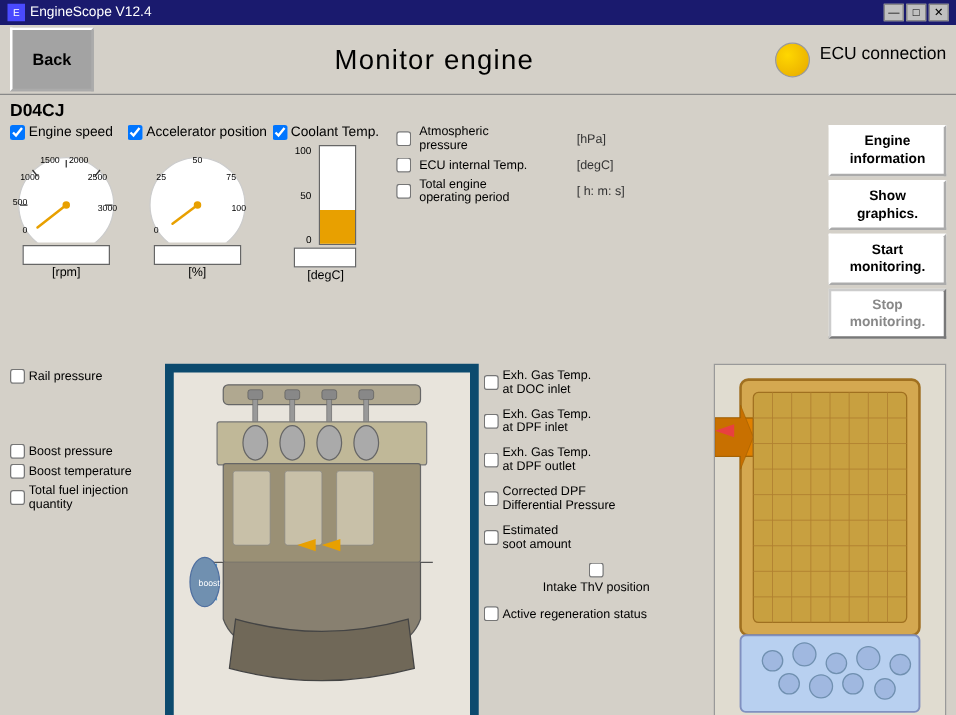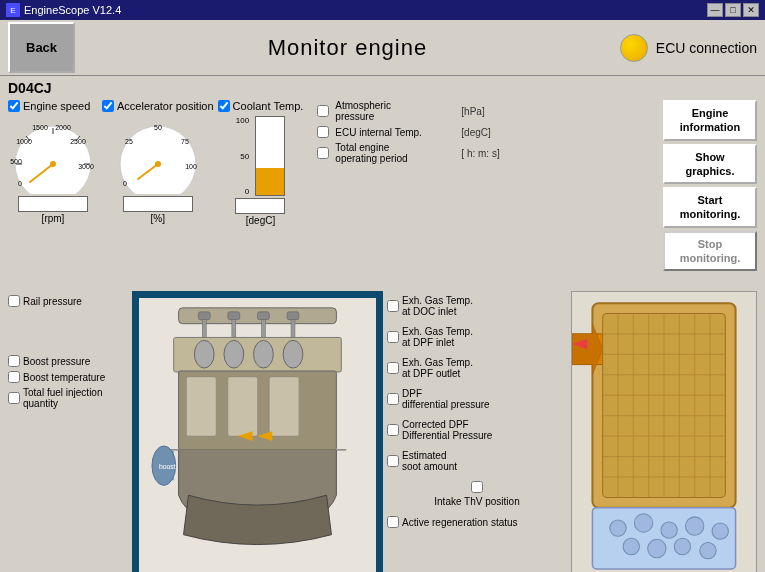--- a/index.html
+++ b/index.html
@@ -56,21 +56,20 @@
     }
     .header-title {
       flex: 1;
       text-align: center;
       font-size: 22px;
       font-weight: normal;
       letter-spacing: 1px;
     }
     .ecu-connection {
       display: flex;
-      align-items: center;
       gap: 8px;
       font-size: 14px;
     }
     .ecu-circle {
       width: 28px;
       height: 28px;
       border-radius: 50%;
       background: radial-gradient(circle at 35% 35%, #ffd700, #e6a800);
       border: 1px solid #999;
     }
@@ -410,24 +409,20 @@
           <div class="left-checkbox" style="margin-top:6px;">
             <input type="checkbox" class="checkbox-input" style="">
             <span>Exh. Gas Temp.<br>at DPF inlet</span>
           </div>
           <div class="left-checkbox" style="margin-top:6px;">
             <input type="checkbox" class="checkbox-input" style="">
             <span>Exh. Gas Temp.<br>at DPF outlet</span>
           </div>
           <div class="left-checkbox" style="margin-top:6px;">
             <input type="checkbox" class="checkbox-input" style="">
-            <span>DPF<br>differential pressure</span>
-          </div>
-          <div class="left-checkbox" style="margin-top:6px;">
-            <input type="checkbox" class="checkbox-input" style="">
             <span>Corrected DPF<br>Differential Pressure</span>
           </div>
           <div class="left-checkbox" style="margin-top:6px;">
             <input type="checkbox" class="checkbox-input" style="">
             <span>Estimated<br>soot amount</span>
           </div>
           <div class="left-checkbox" style="margin-top:6px;flex-direction:column;">
             <input type="checkbox" class="checkbox-input" style="">
             <span>Intake ThV position</span>
           </div>

